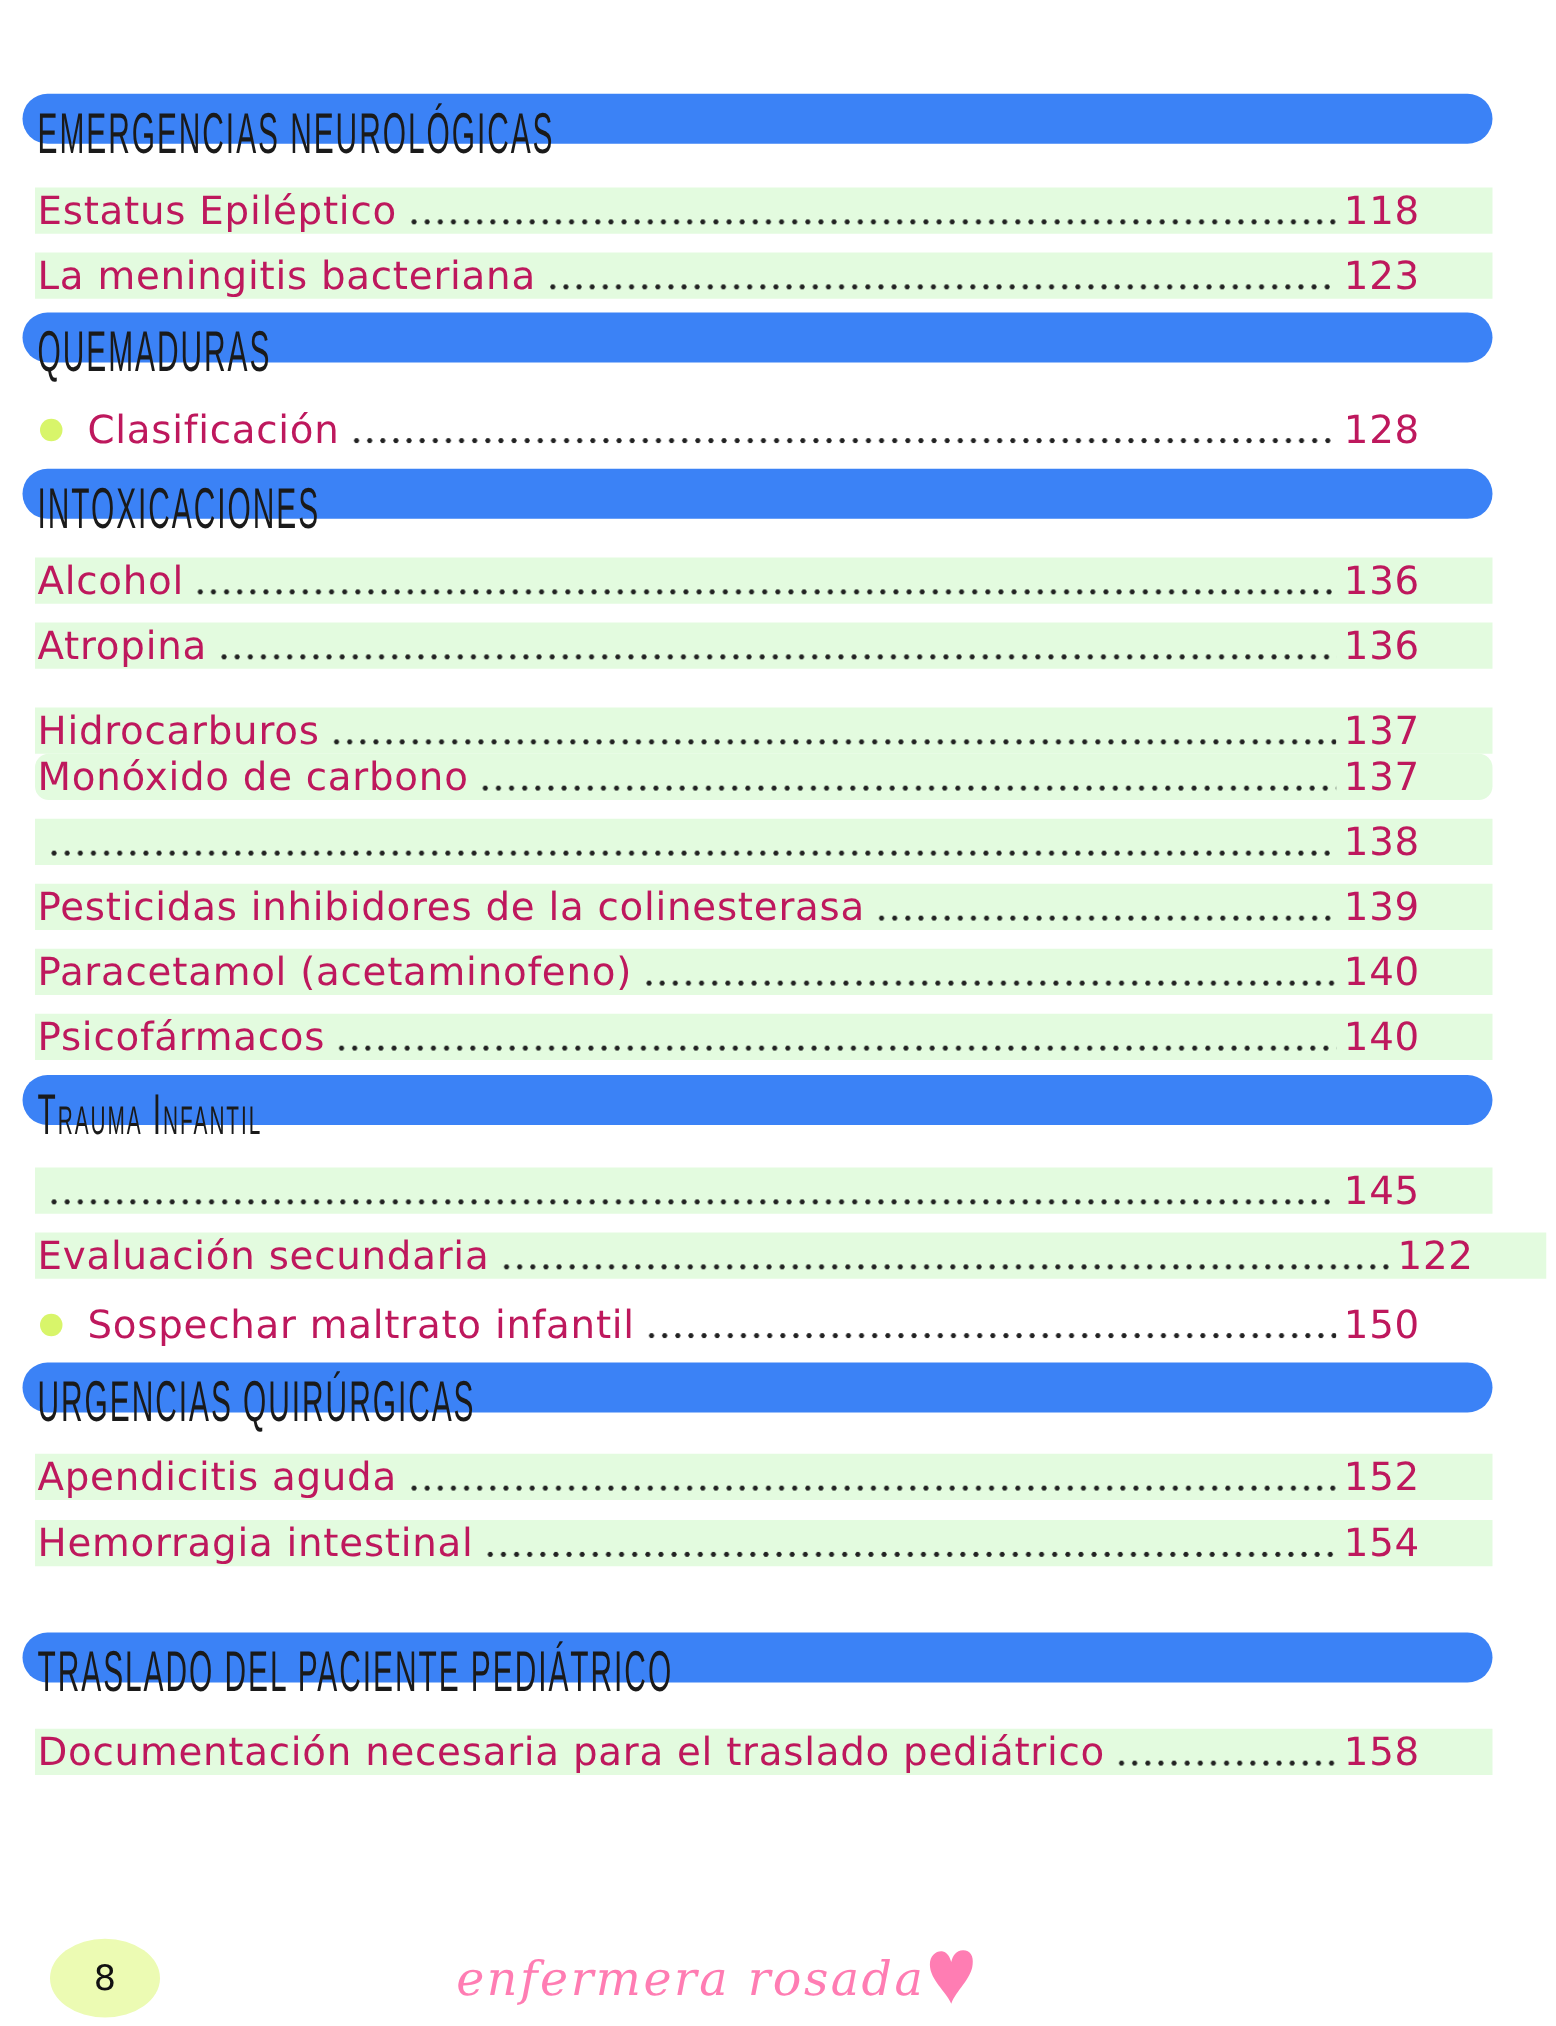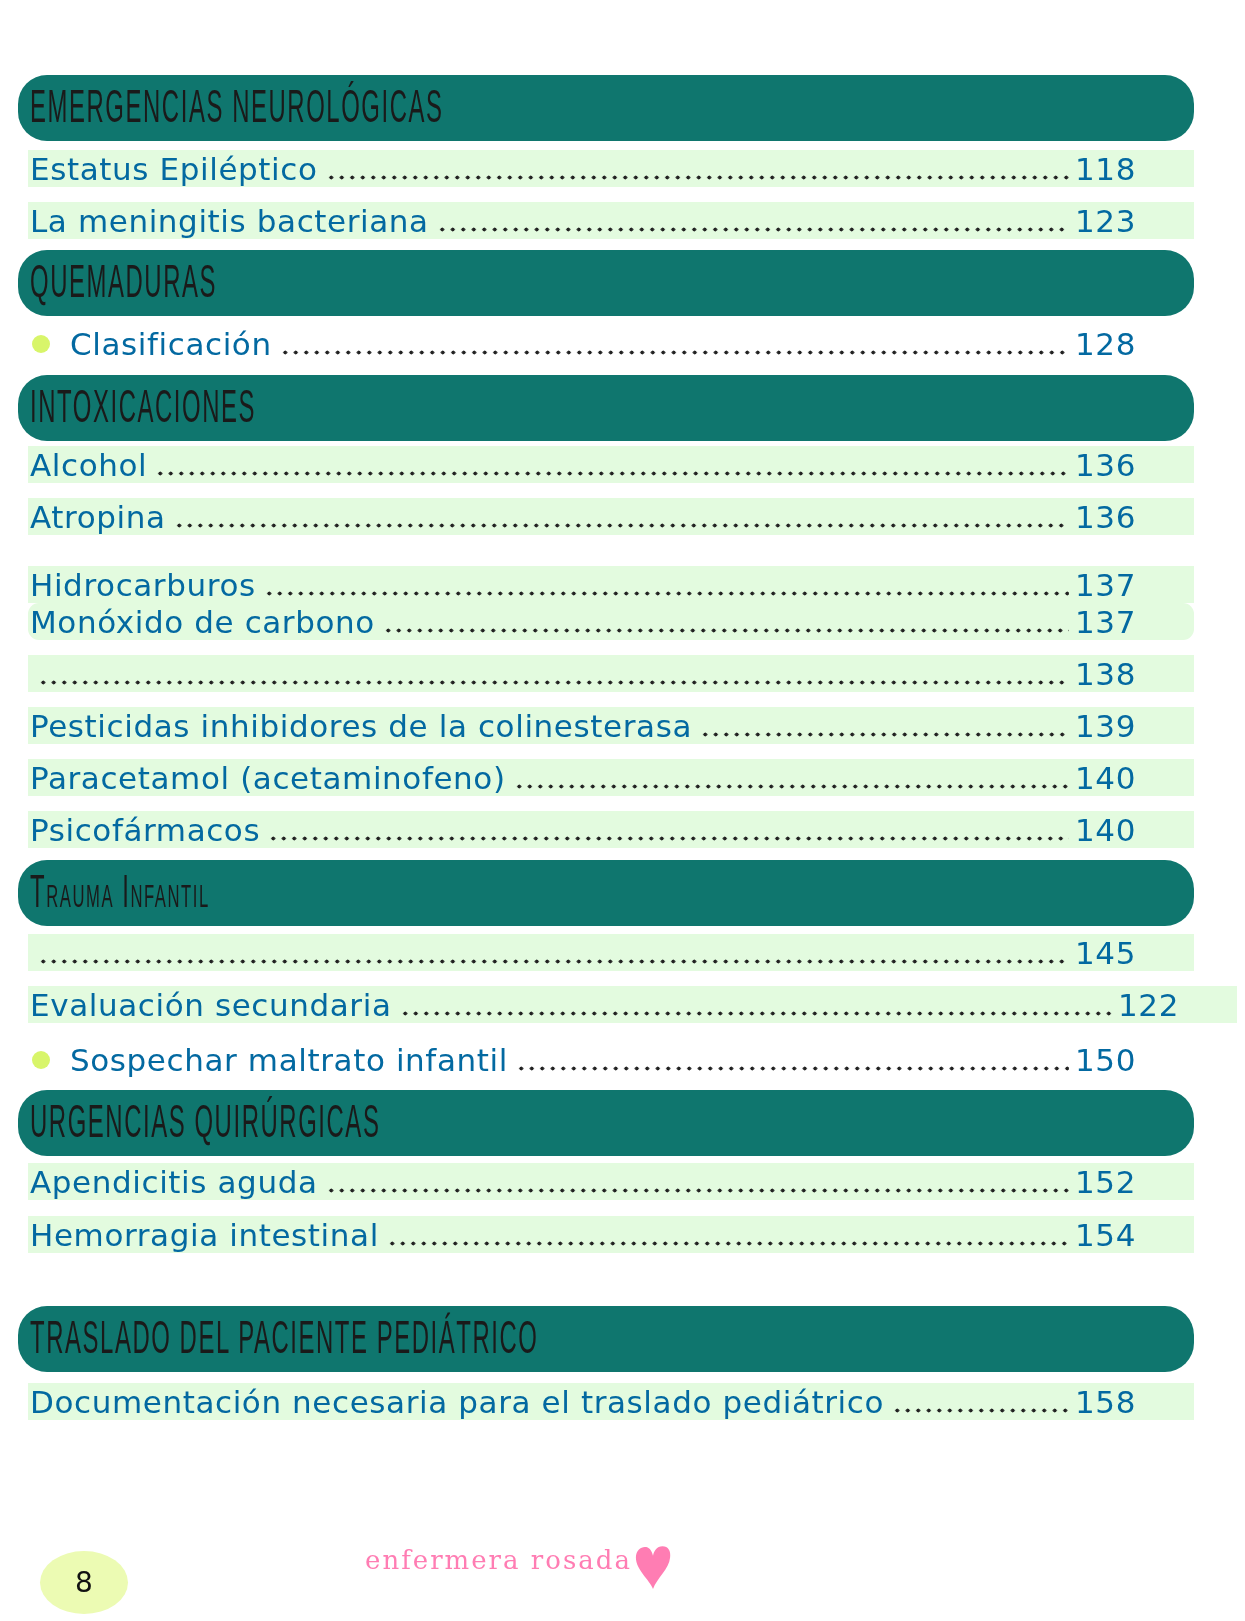--- a/index.html
+++ b/index.html
@@ -1,40 +1,40 @@
 <!DOCTYPE html>
 <html><head>
 <meta charset="utf-8">
 <style>
   html, body { margin: 0; padding: 0; }
   body {
     width: 1245px; height: 1621px; background: #ffffff; position: relative; overflow: hidden;
     font-family: "DejaVu Sans", sans-serif; color: #222222;
   }
   .heading {
-    position: absolute; left: 18px; width: 1176px; height: 66px;
-    background: #0f766e; border-radius: 29px;
+    position: absolute; left: 18px; width: 1176px; height: 40px;
+    background: #3b82f6; border-radius: 29px;
   }
   .heading-text {
     position: absolute; left: 12px; top: 0px; height: 58px; line-height: 62px;
     font-family: "Liberation Sans Narrow", "Liberation Sans", sans-serif;
     font-size: 46px; font-weight: normal; color: #1a1a1a;
     transform: scaleX(0.52); transform-origin: left center; white-space: nowrap;
     letter-spacing: 3px; text-transform: uppercase;
   }
   .heading-text.smallcaps { text-transform: none; font-variant: small-caps; }
   .row {
     position: absolute; left: 28px; width: 1166px; height: 37px;
     background: #e3fbdf;
   }
   .row.plain { background: transparent; }
   .row-inner {
     position: absolute; left: 2px; right: 58px; top: 0; height: 37px;
     display: flex; align-items: center; font-size: 31px; letter-spacing: 0.6px;
-    color: #0369a1; white-space: nowrap; overflow: hidden;
+    color: #be185d; white-space: nowrap; overflow: hidden;
   }
   .row.plain .row-inner { left: 42px; }
   .label { flex: 0 0 auto; }
   .leader {
     flex: 1 1 auto; height: 37px; margin: 0 6px 0 8px;
     background-image: radial-gradient(circle, #222 1.8px, transparent 2.2px);
     background-size: 10.5px 37px; background-position: 0 9px; background-repeat: repeat-x;
   }
   .page-num { flex: 0 0 auto; }
   .bullet {
@@ -42,22 +42,22 @@
     border-radius: 50%; background: #d8f56a;
   }
   .footer-page {
     position: absolute; left: 40px; top: 1551px; width: 88px; height: 63px;
     border-radius: 50%; background: #ecfbb3;
     display: flex; align-items: center; justify-content: center;
     font-size: 28px; color: #111;
   }
   .signature {
     position: absolute; left: 365px; top: 1545px; height: 60px;
-    display: flex; align-items: flex-start;
-    font-family: "DejaVu Serif", serif; font-size: 26px;
+    display: flex; align-items: flex-end;
+    font-family: "DejaVu Serif", serif; font-style: italic; font-size: 38px;
     color: #ff7db3; letter-spacing: 2px;
   }
   .heart { width: 38px; height: 46px; margin-left: 2px; }
 </style>
 </head>
 <body>
 
 <div class="heading" style="top:75px;">
   <span class="heading-text">Emergencias Neurológicas</span>
 </div>

